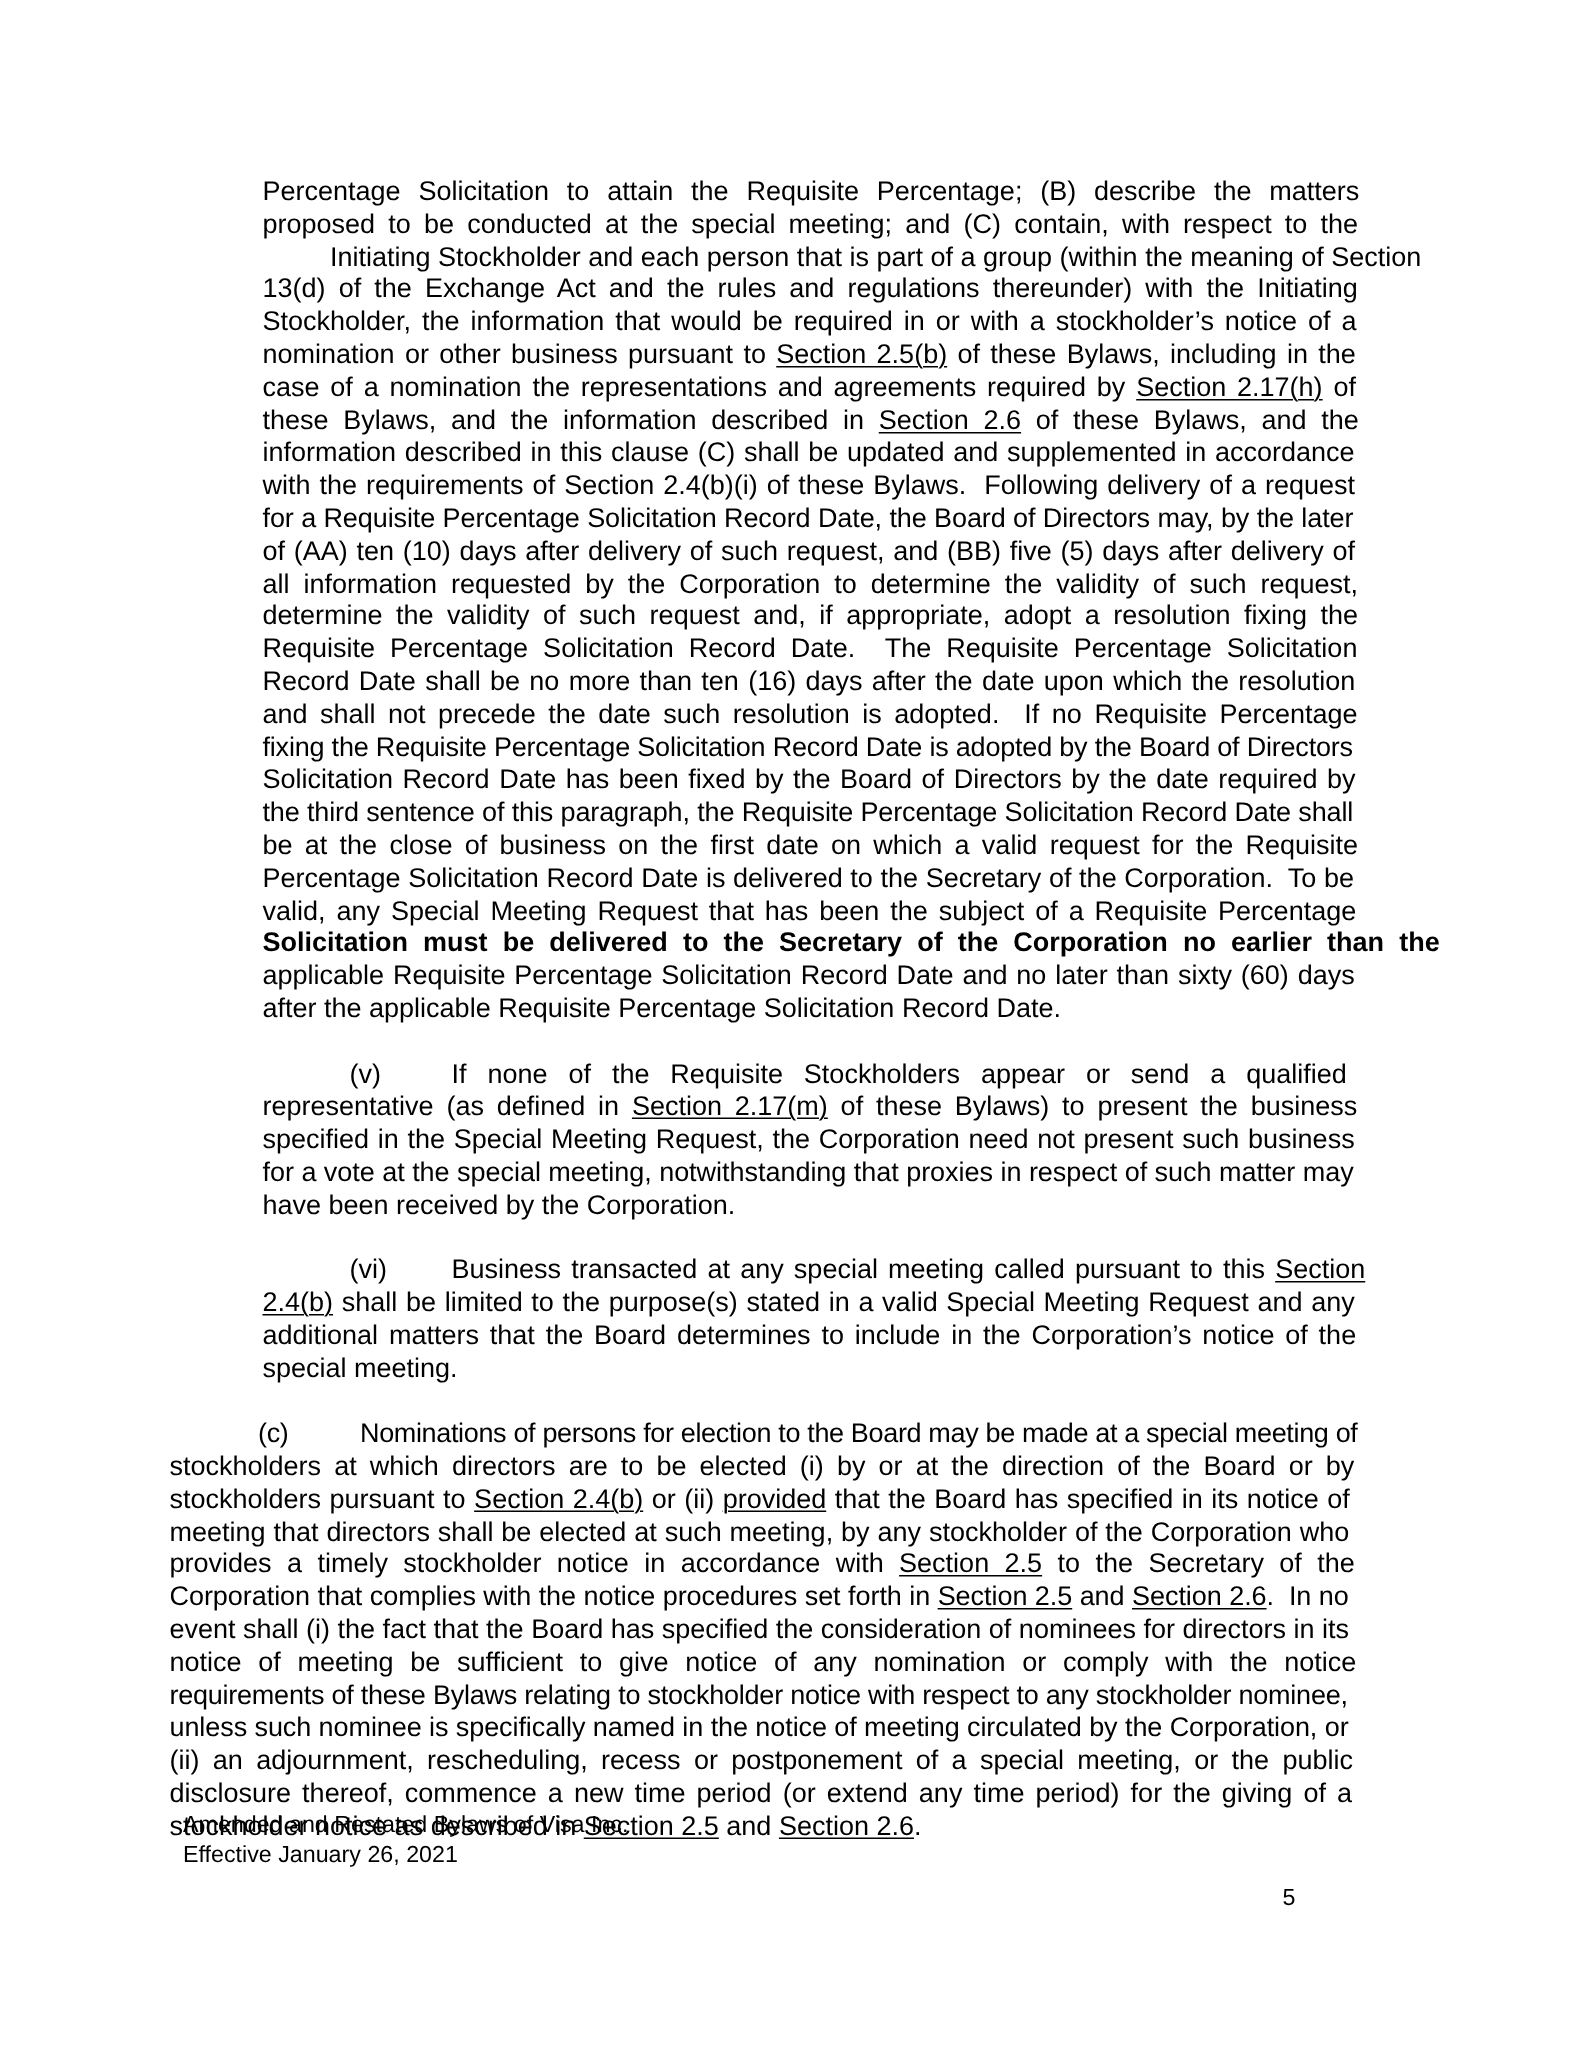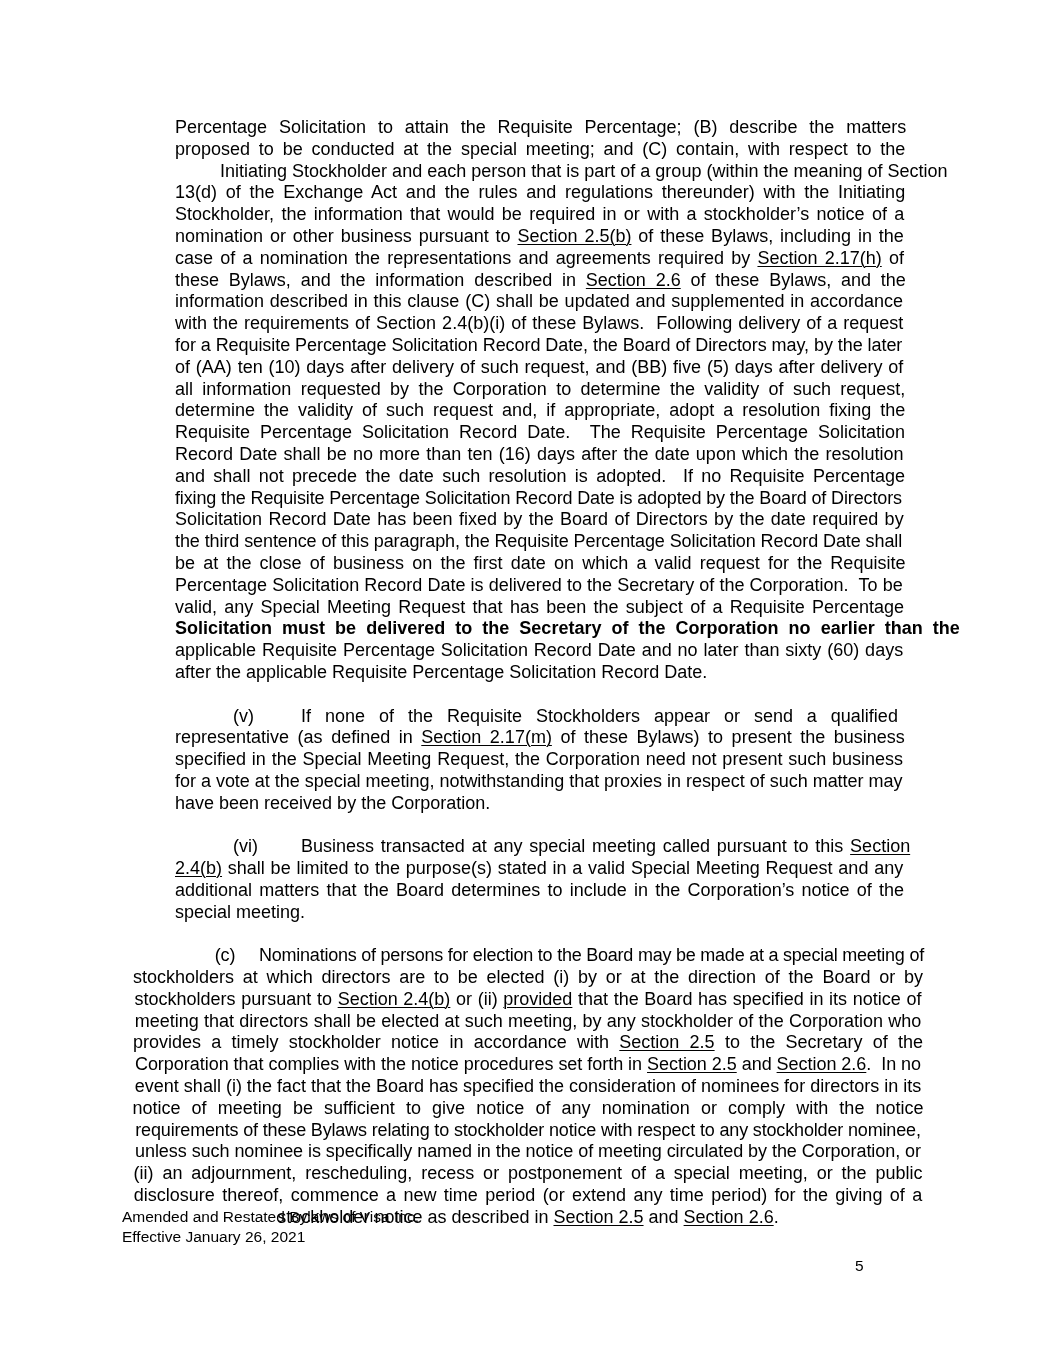--- a/index.html
+++ b/index.html
@@ -4,21 +4,21 @@
 <style>
   html,body{margin:0;padding:0;background:#fff;}
   .page{
     position:relative;width:1055px;height:1365px;background:#ffffff;
     font-family:"Liberation Sans","DejaVu Sans",sans-serif;color:#000;
     overflow:hidden;
   }
   .content{position:absolute;left:113px;top:117px;width:830px;}
   .para{margin:0 0 21.8px 0;}
   .para.block{margin-left:62px;width:768px;}
-  .para.full{width:830px;text-align:center;}
+  .para.full{width:830px;}
   .line{
     white-space:pre;line-height:21.8px;height:21.8px;
     font-size:18px;overflow:visible;
   }
   .lc{display:inline;}
   .w{display:inline-block;white-space:pre;vertical-align:baseline;}
   .u{text-decoration:underline;text-underline-offset:2px;text-decoration-thickness:1.4px;}
   .footer{
     position:absolute;left:122px;top:1207px;
     font-size:15.5px;line-height:19.5px;color:#000;

